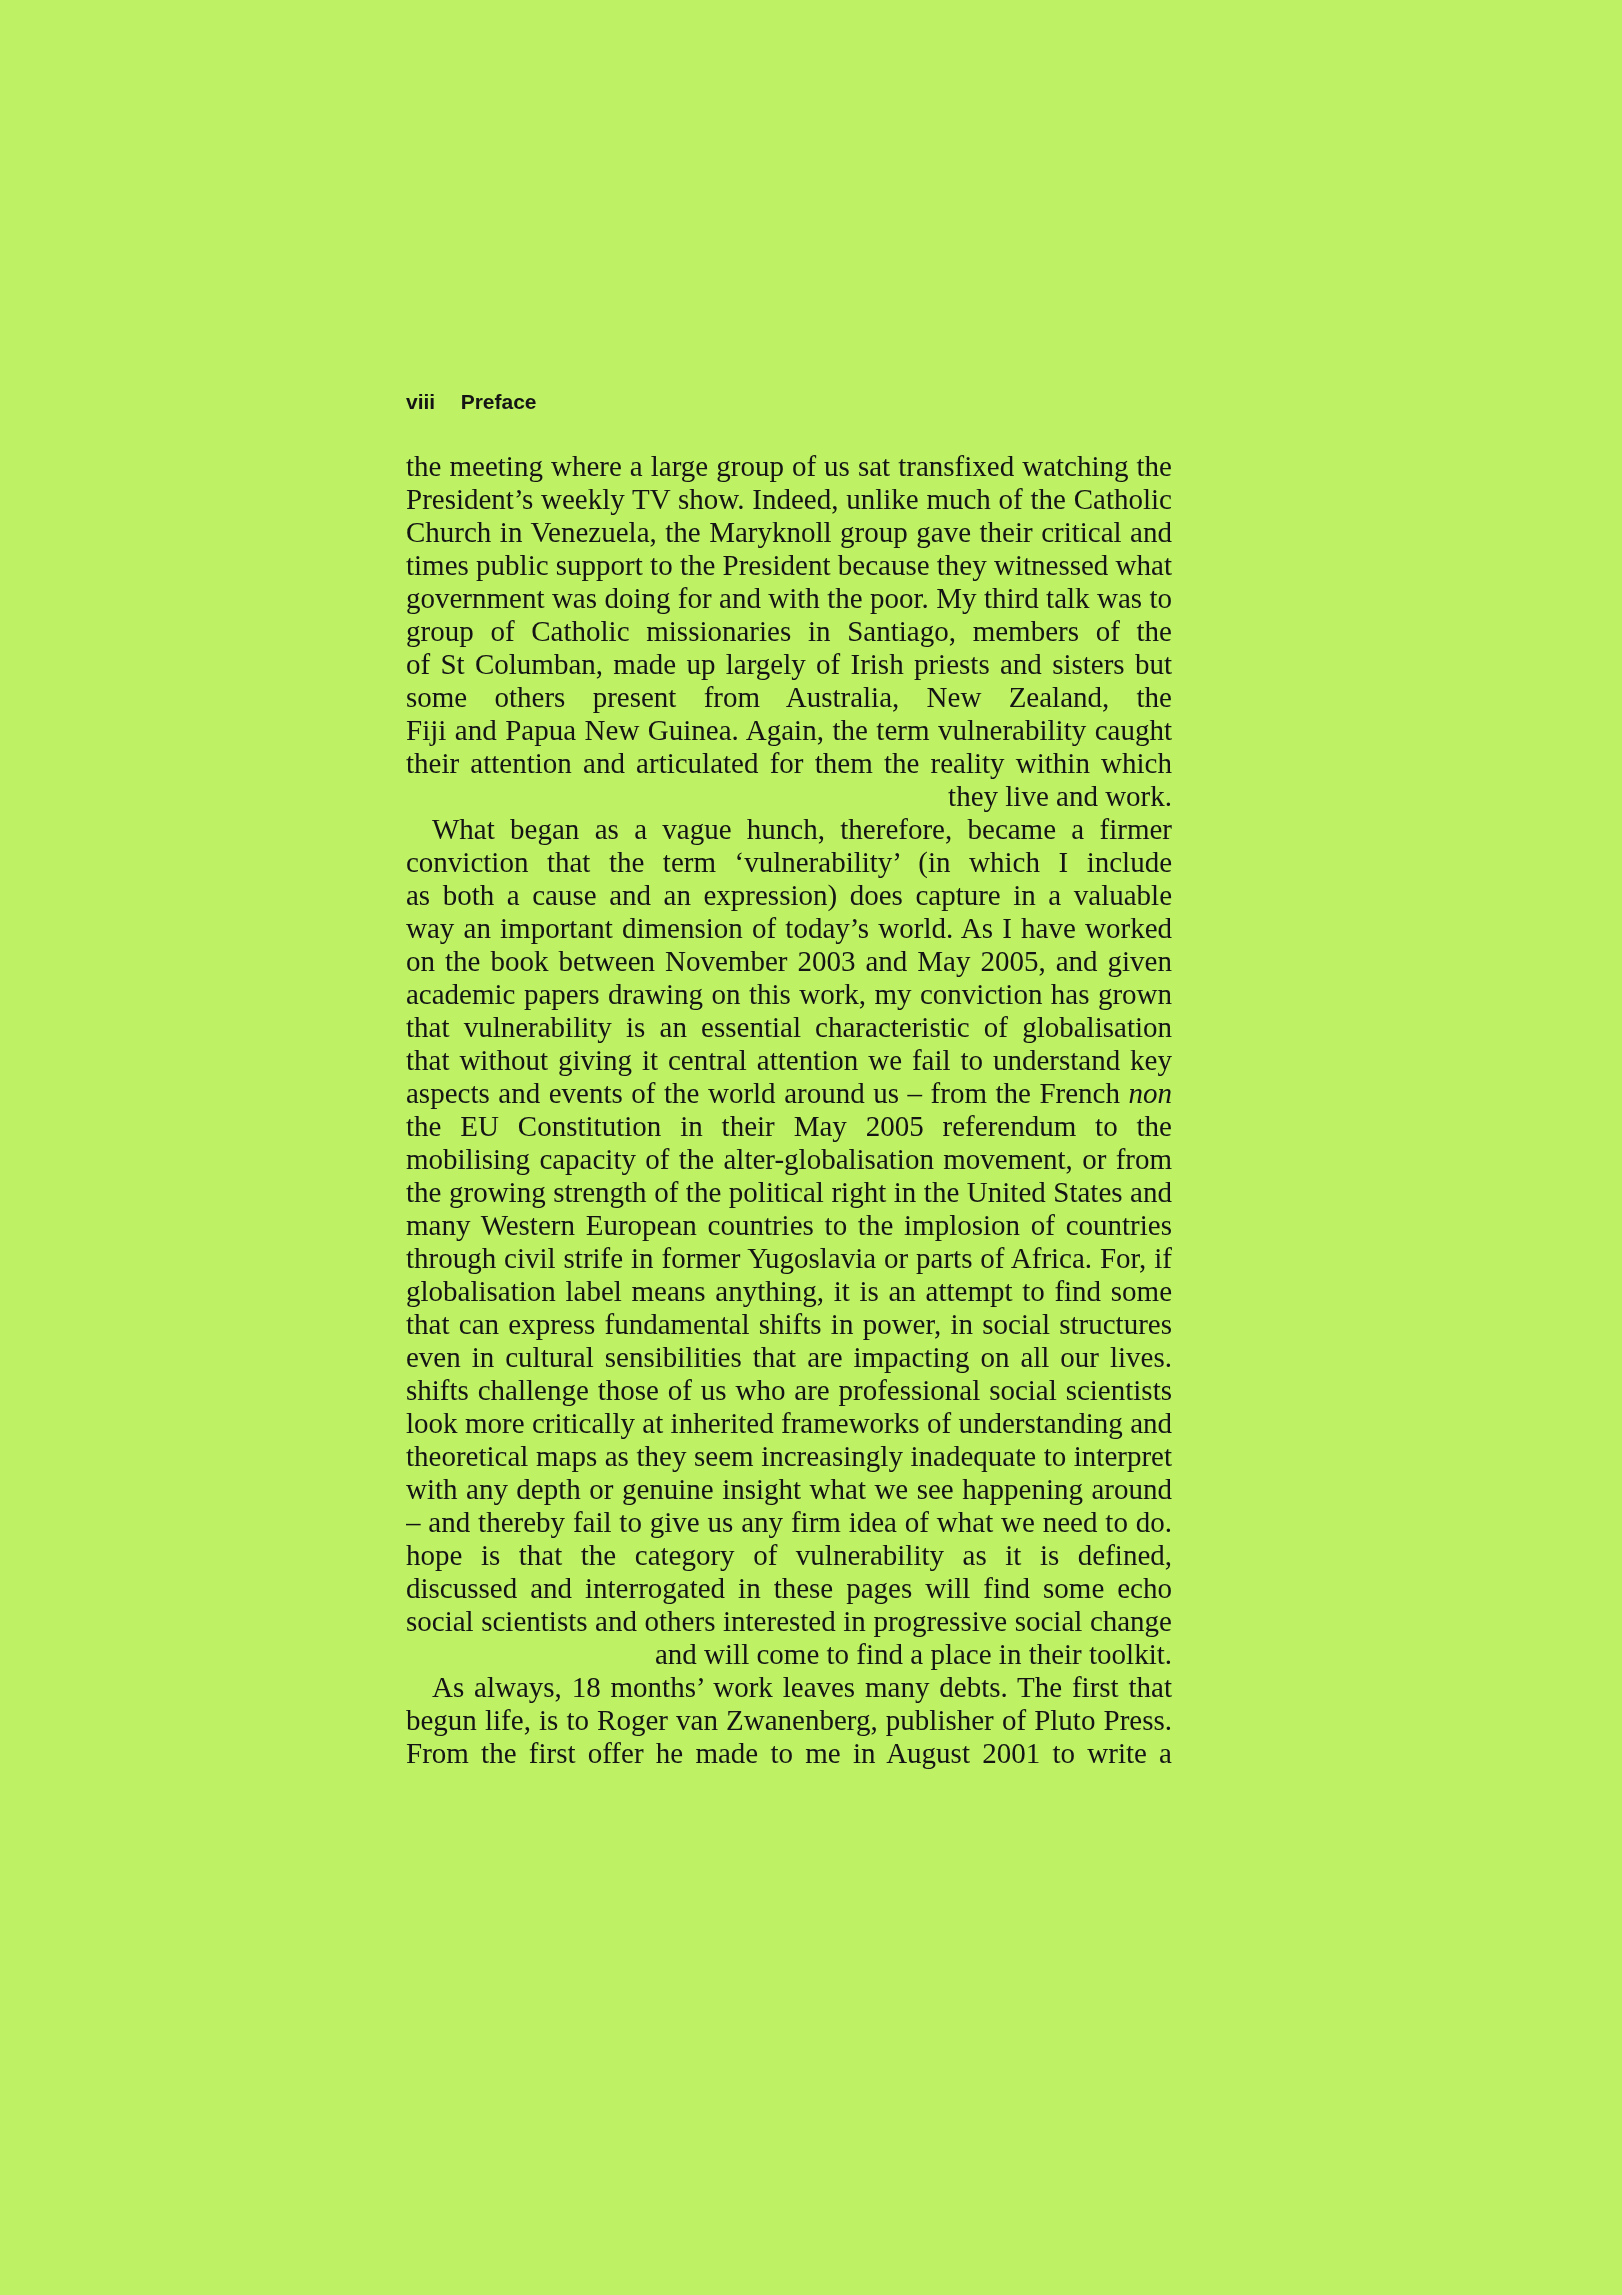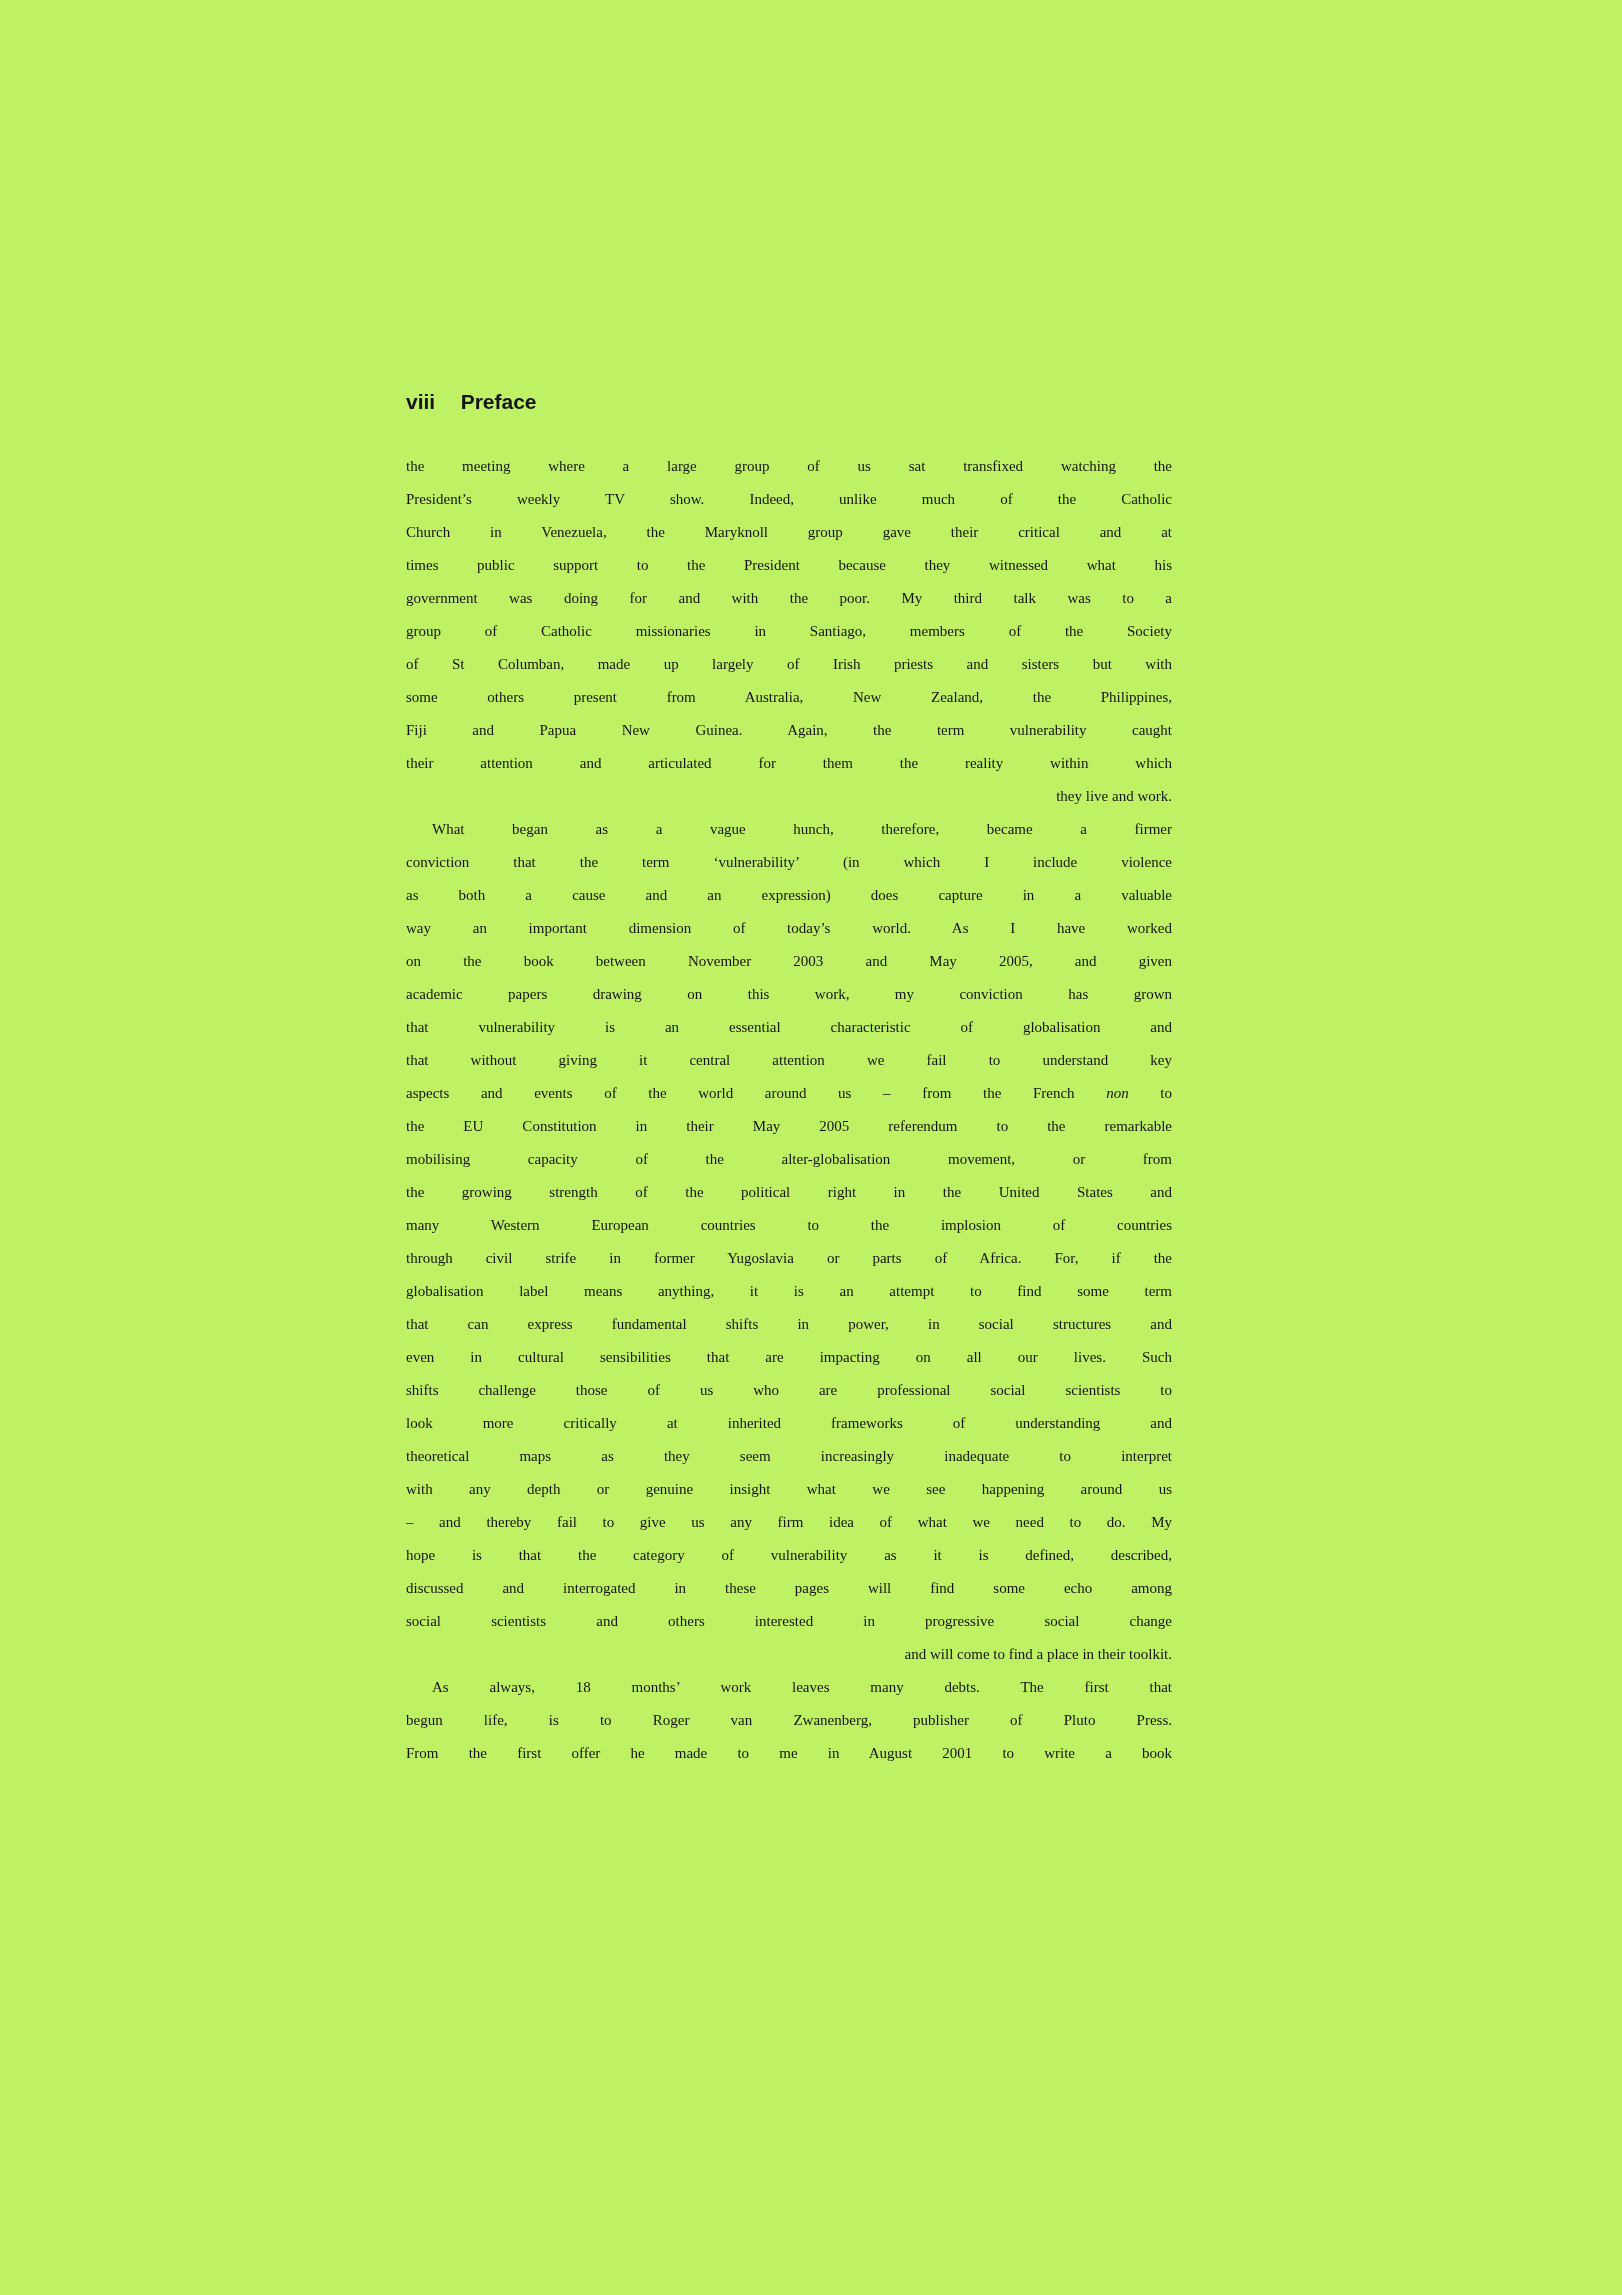--- a/index.html
+++ b/index.html
@@ -32,21 +32,21 @@
   .running-header .section {
     display: inline-block;
     margin-left: 19.6px;
   }
   .text-block {
     position: absolute;
     left: 406px;
     top: 450px;
     width: 766px;
     font-family: "Liberation Serif", serif;
-    font-size: 15px;
+    font-size: 29px;
     color: #141414;
   }
   .para {
     margin: 0;
     padding: 0;
   }
   .line {
     line-height: 33px;
     height: 33px;
     overflow: hidden;

